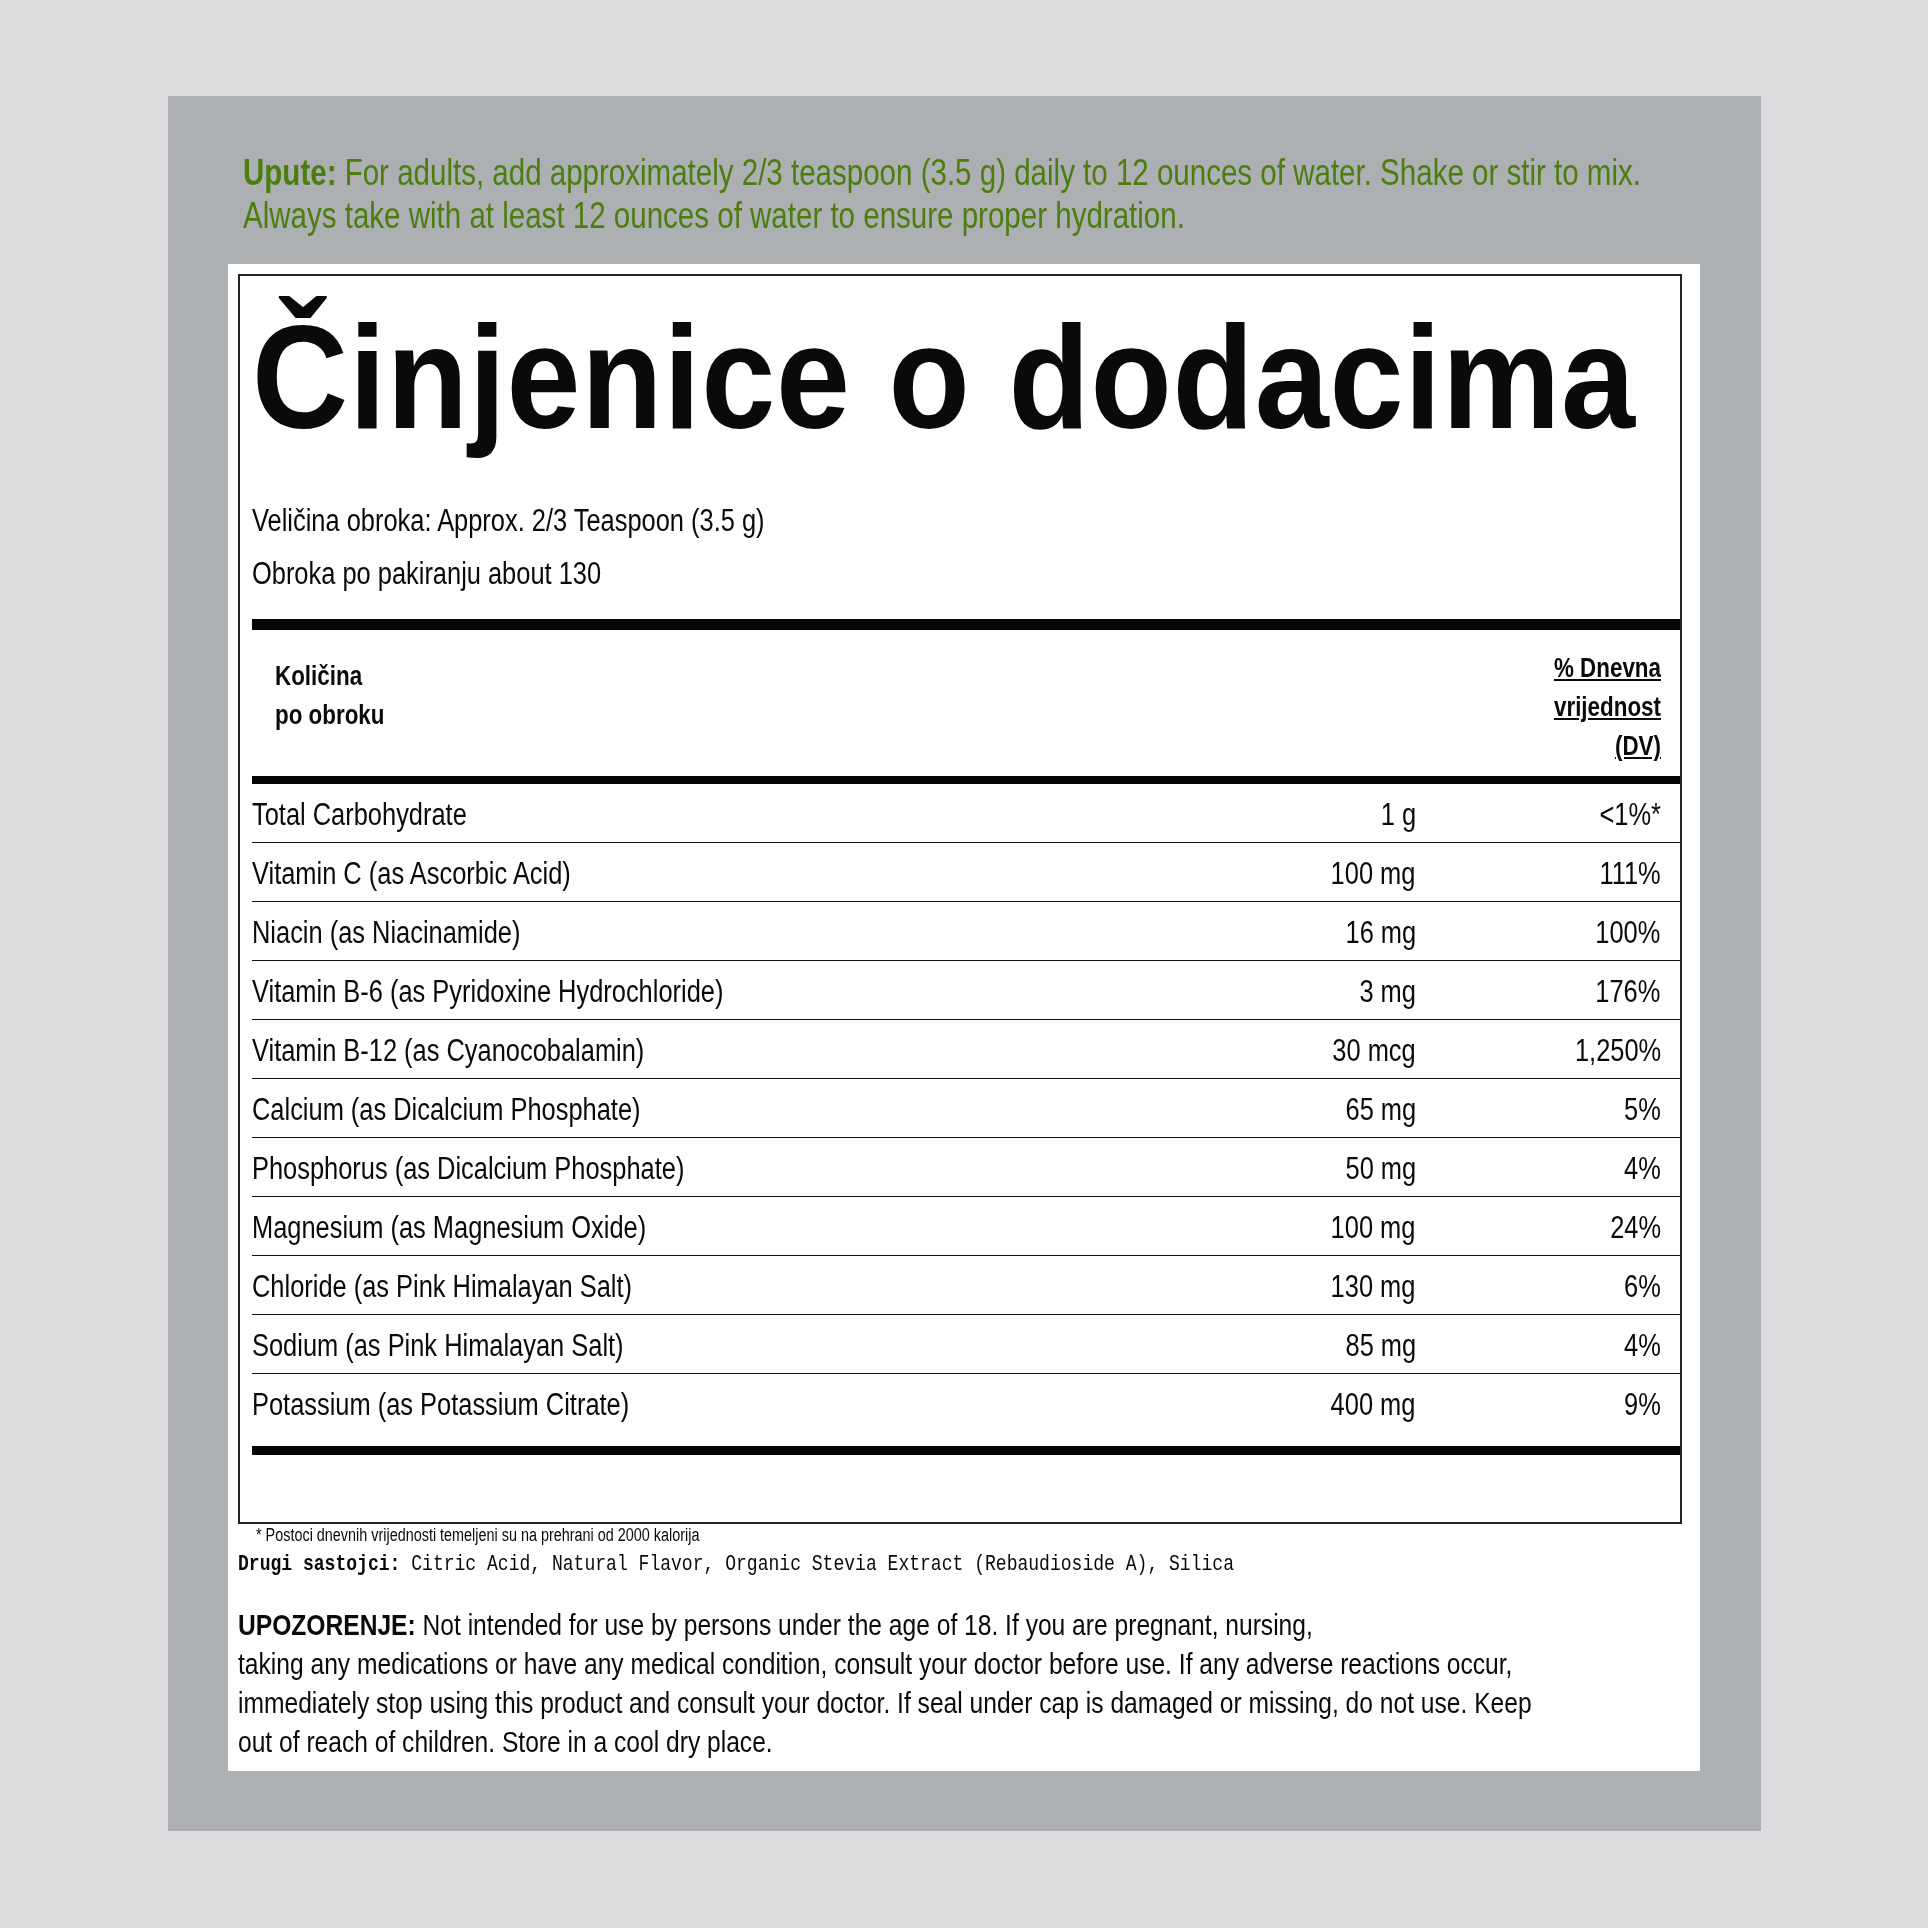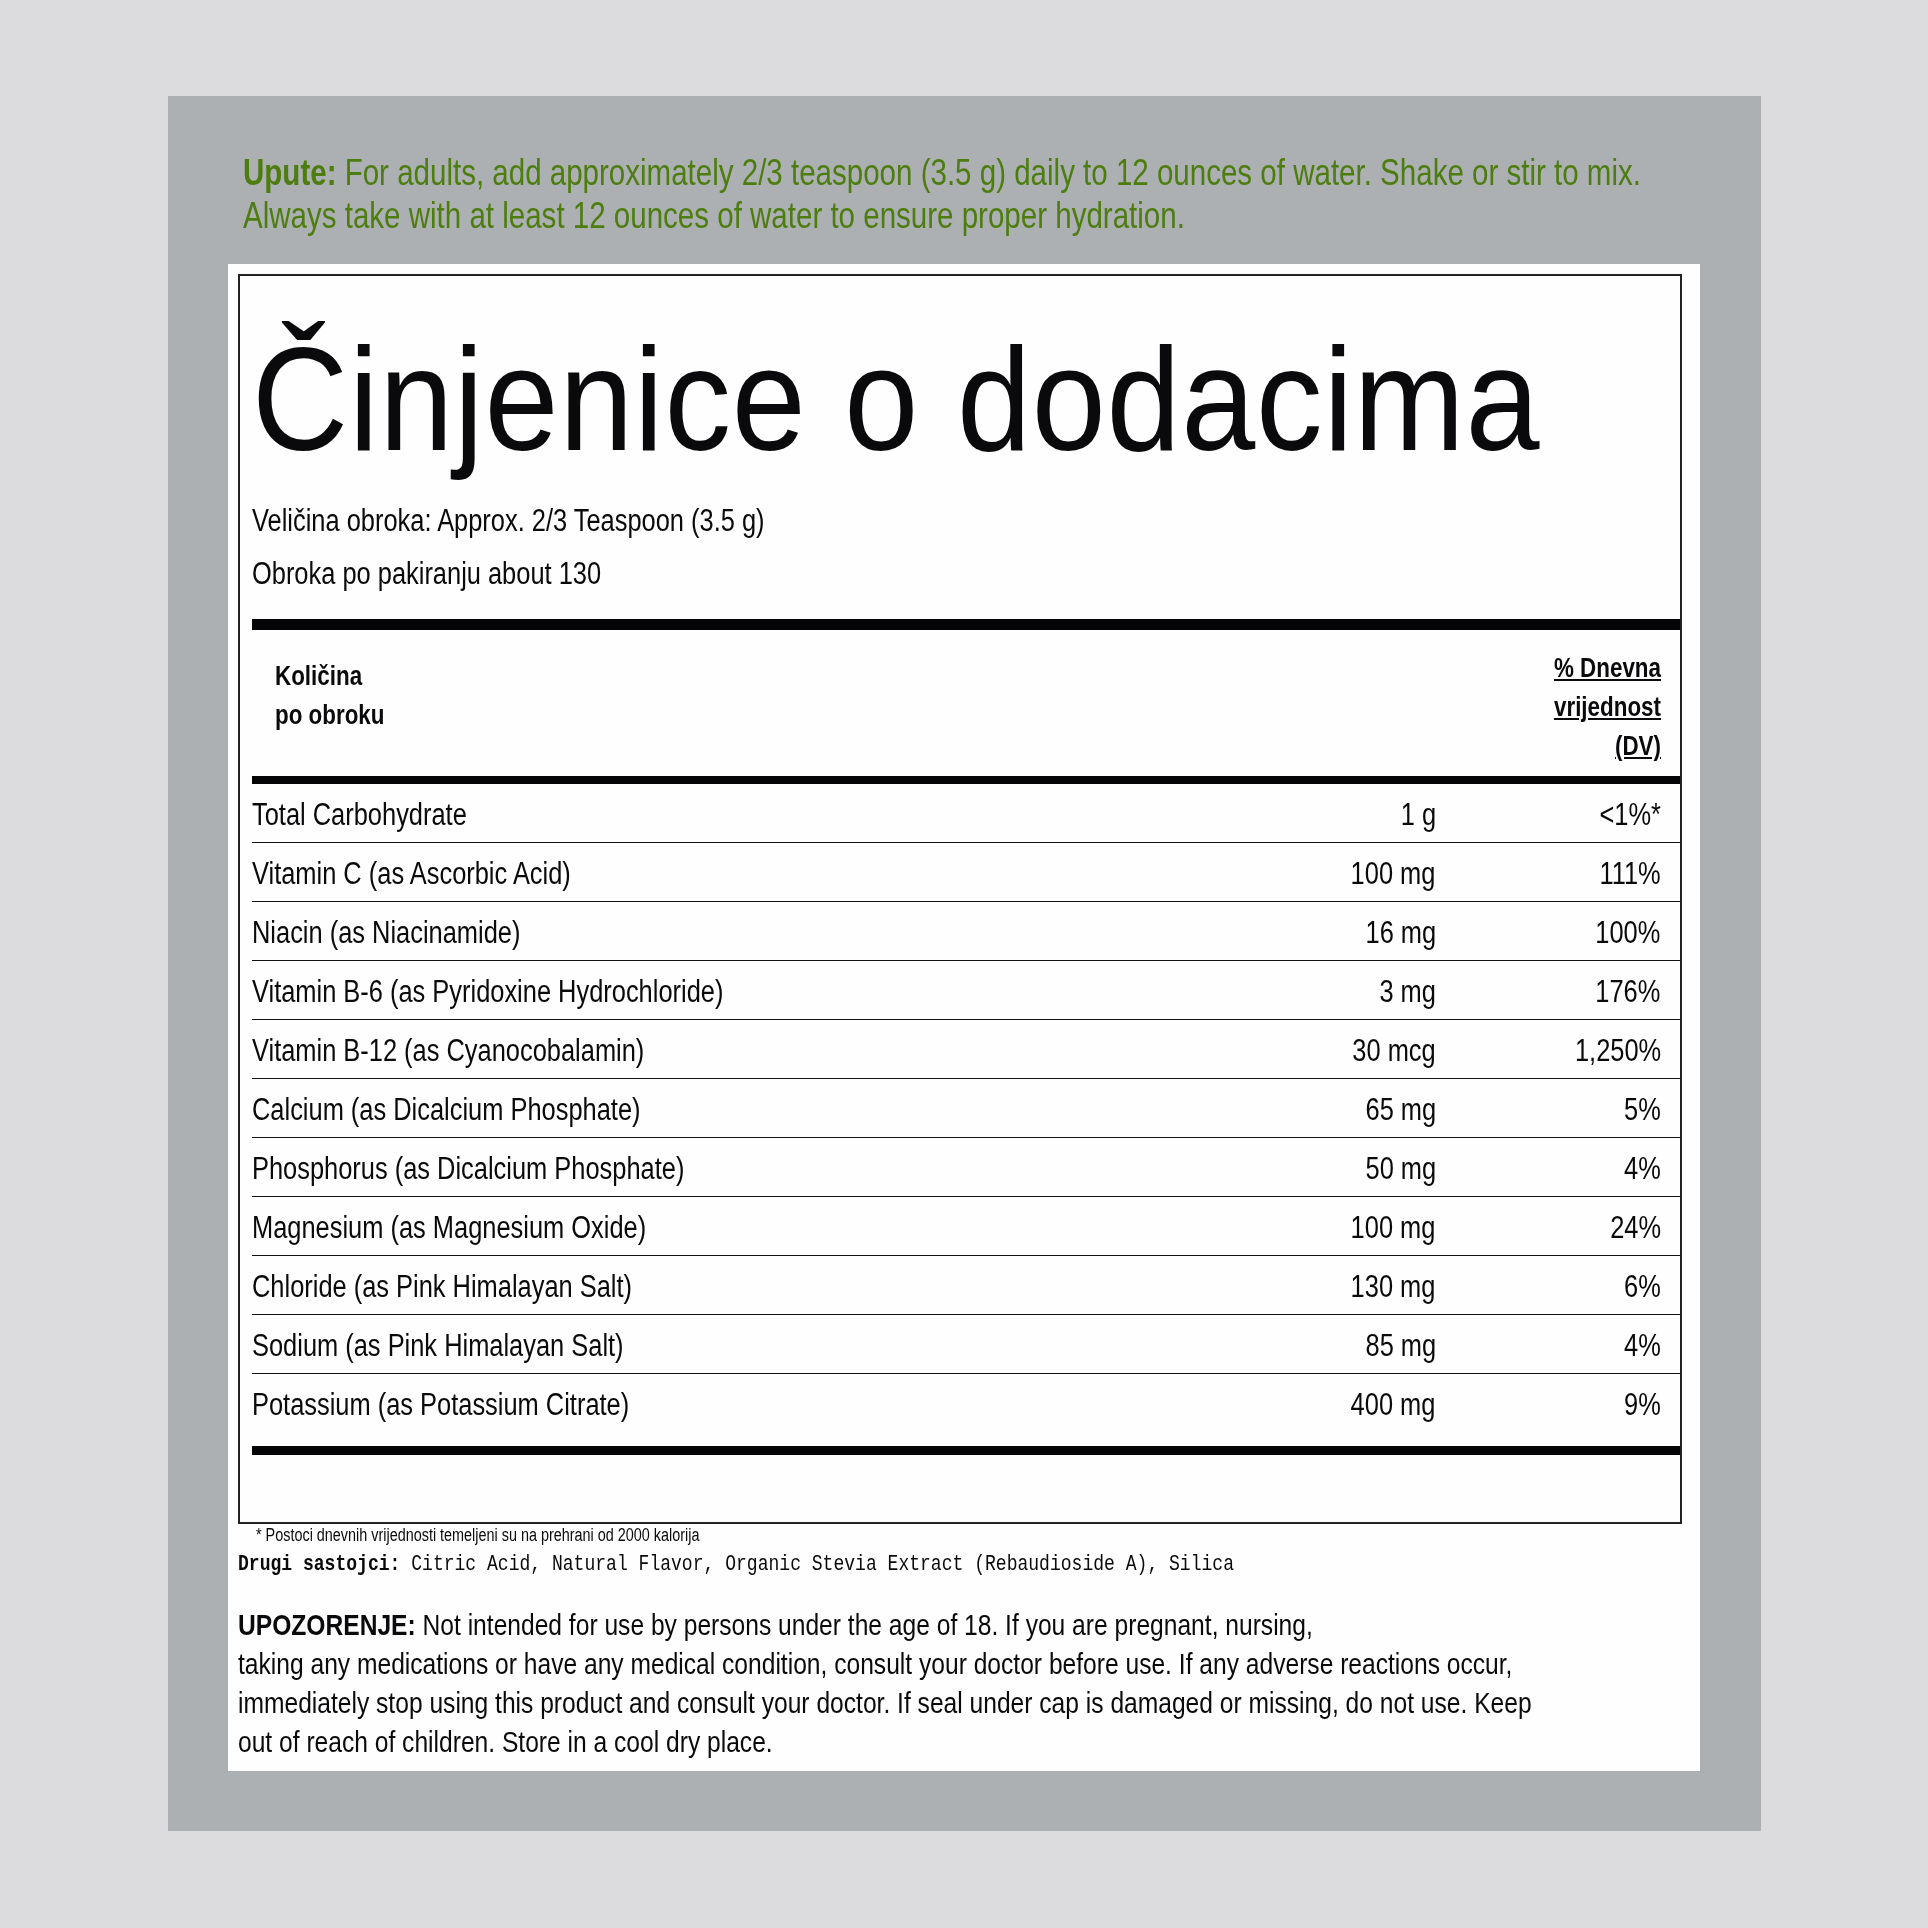--- a/index.html
+++ b/index.html
@@ -55,23 +55,22 @@
       height: 1250px;
       border: 2.8px solid #222;
       box-sizing: border-box;
     }
     .title {
       position: absolute;
       left: 11.3px;
       top: 17px;
       font-size: 147px;
       line-height: 169px;
-      font-weight: normal;
+      font-weight: bold;
       letter-spacing: 0.9px;
-      margin-top: 22px;
     }
     .title .cond { transform: scaleX(0.905); }
 
     .serving {
       position: absolute;
       left: 11.3px;
       font-size: 31px;
       line-height: 38px;
     }
     .serving .cond { transform: scaleX(0.82); }
@@ -125,21 +124,21 @@
     }
     .row:last-child { border-bottom: none; }
     .row .name {
       position: absolute;
       left: 0;
       top: 12.2px;
     }
     .row .name .cond { transform: scaleX(0.82); }
     .row .amt {
       position: absolute;
-      right: 244px;
+      right: 264px;
       top: 12.2px;
       text-align: left;
     }
     .row .amt .cond, .row .dv .cond { transform: scaleX(0.82); transform-origin: right top; }
     .row .dv {
       position: absolute;
       right: 19px;
       top: 12.2px;
       text-align: right;
     }

